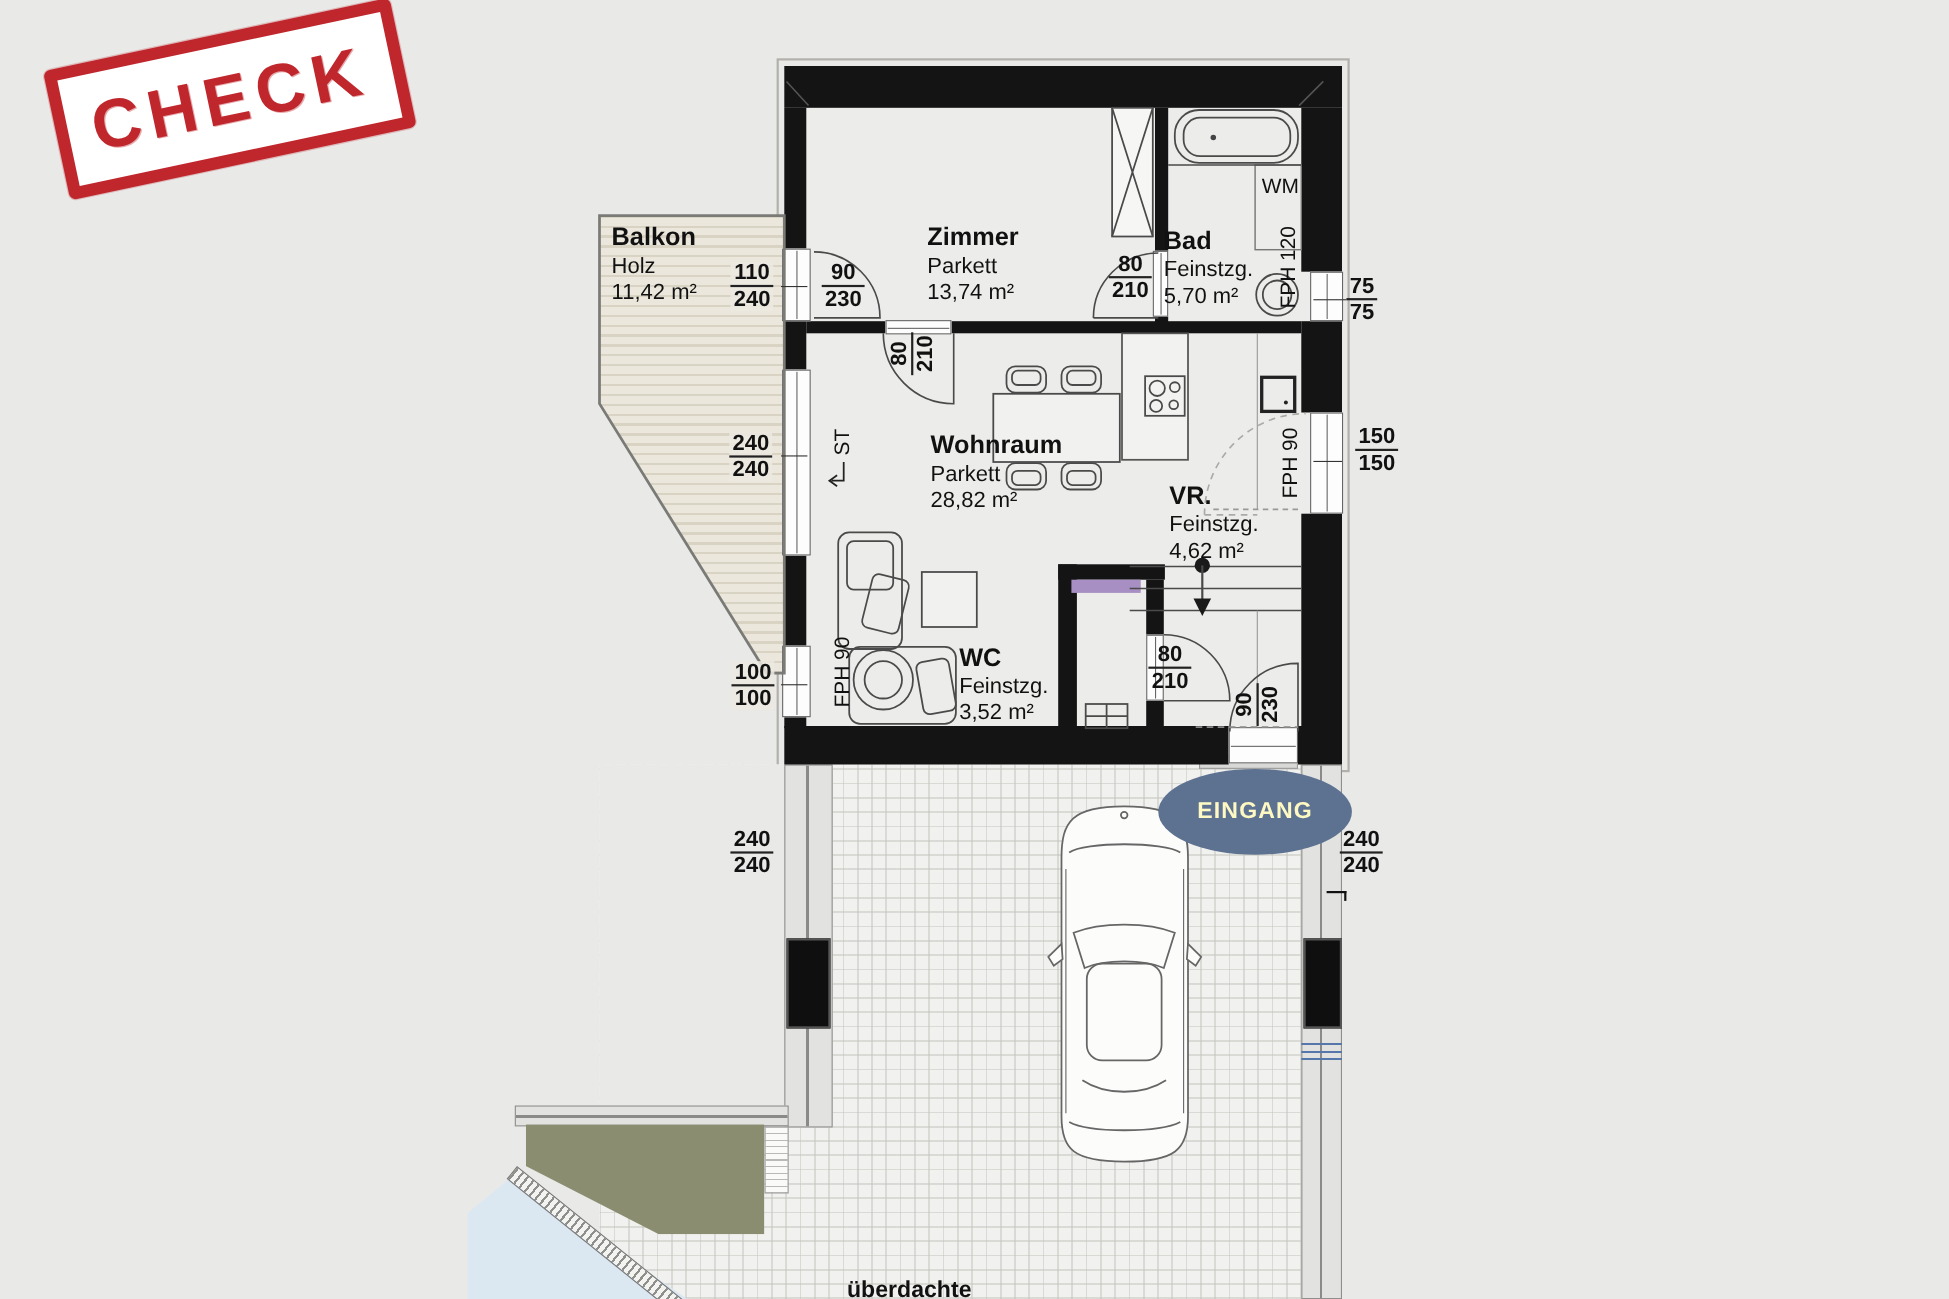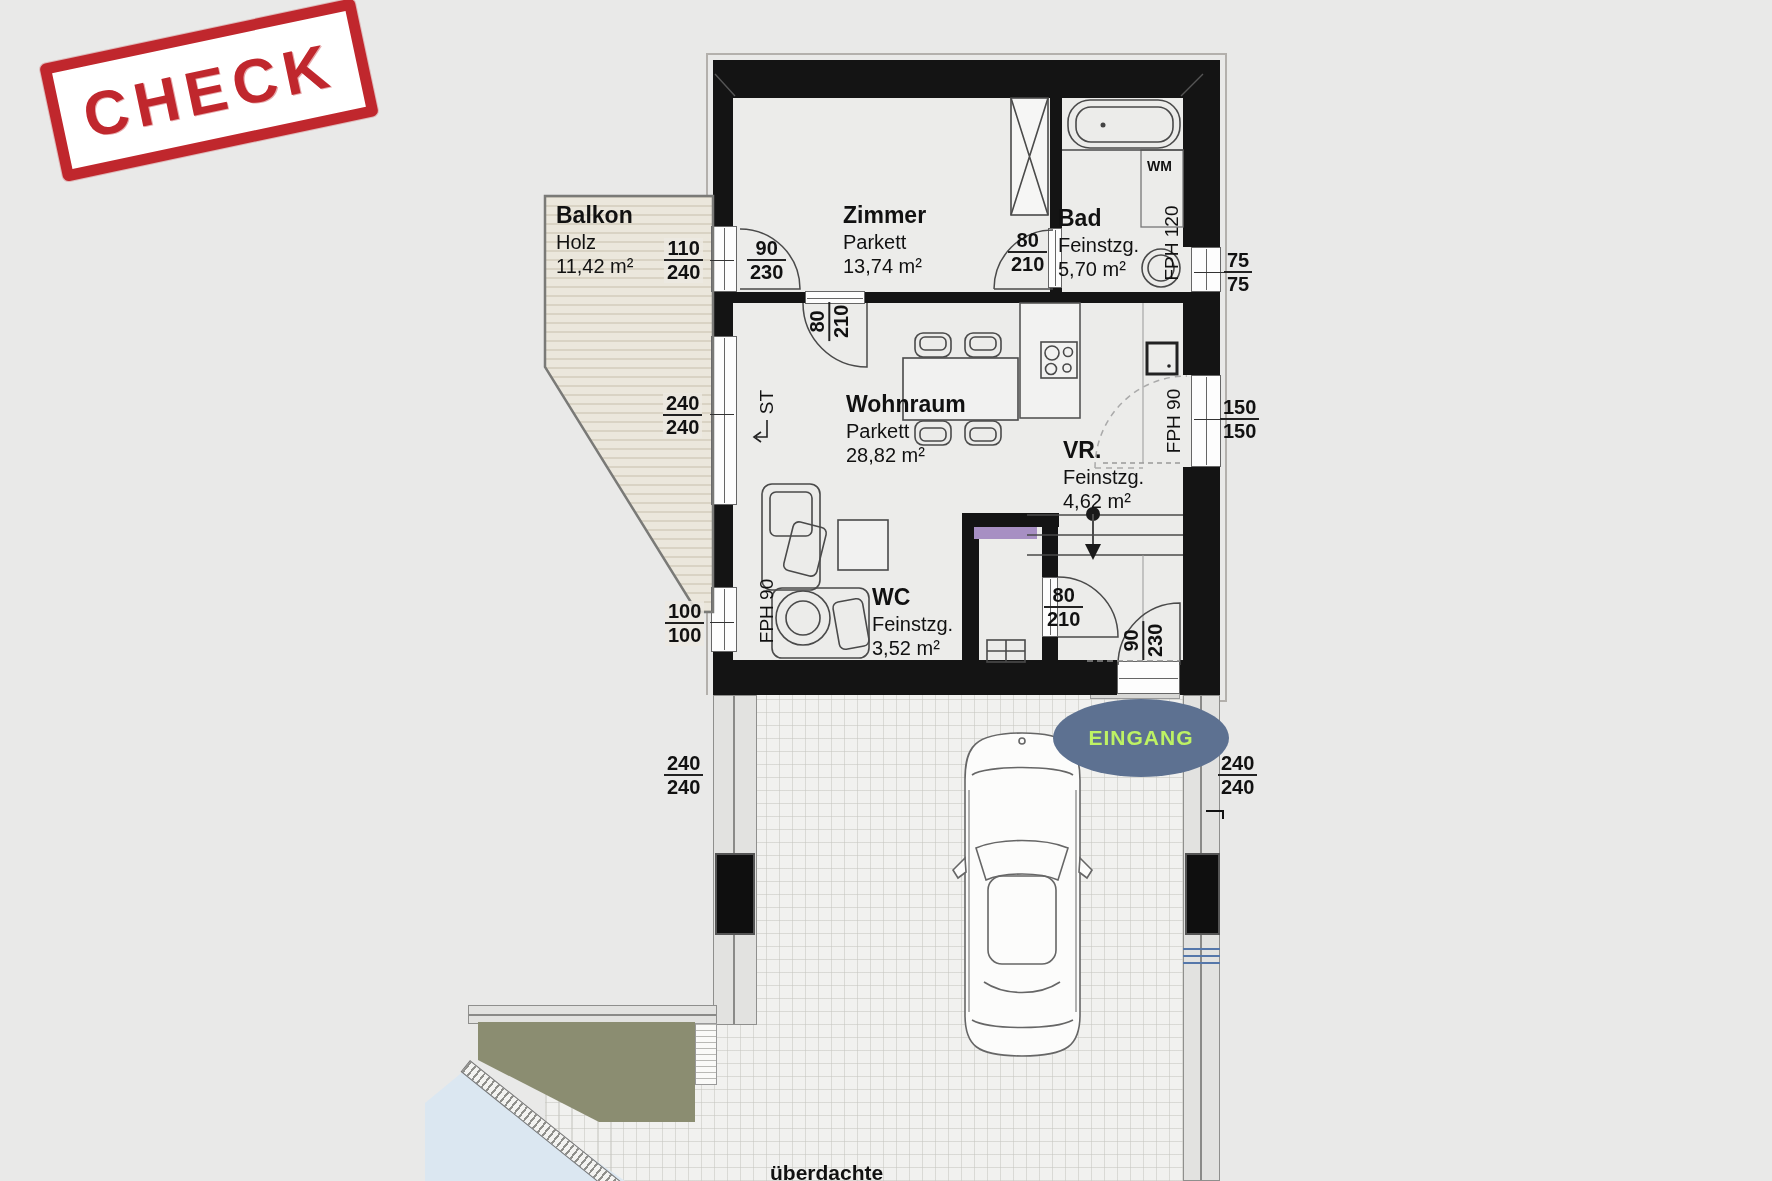--- a/index.html
+++ b/index.html
@@ -49,25 +49,25 @@
     font-size:20px; font-weight:700; line-height:1.02; z-index:12; }
   .dim .bar { display:block; height:0; border-top:2px solid #222; width:100%; margin:1px 0; }
   .dim .t,.dim .b { padding:0 3px; }
   .dim.halo { background:rgba(236,233,226,.85); }
   .dim.rot { transform:rotate(-90deg); }
 
   .leader { position:absolute; height:0; border-top:1.5px solid #333; z-index:11; }
 
   .vlabel { position:absolute; font-size:19px; text-align:center; white-space:nowrap;
     transform:rotate(-90deg); z-index:12; }
-  .small { font-size:14px;font-weight:bold; }
+  .small { font-size:19px; }
 
   .oval { position:absolute; background:#5d7191; border-radius:50%; display:flex;
     align-items:center; justify-content:center; z-index:13; }
-  .oval span { color:#bef264; font-weight:700; font-size:21px; letter-spacing:1px; }
+  .oval span { color:#fef9c3; font-weight:700; font-size:21px; letter-spacing:1px; }
 
   .stamp { position:absolute; left:48px; top:30px; width:322px; height:120px;
     border:11px solid #c0272d; border-radius:6px; background:#fff;
     transform:rotate(-12deg); display:flex; align-items:center; justify-content:center;
     z-index:20; box-shadow:0 0 0 1px rgba(192,39,45,.25); }
   .stamp span { color:#c0272d; font-size:62px; font-weight:900; letter-spacing:7px;
     text-shadow:1px 1px 0 rgba(192,39,45,.4); }
 
   .caption { position:absolute; right:47px; top:1103px; font-size:37px; font-weight:700;
     font-style:italic; z-index:12; }
@@ -289,21 +289,21 @@
   <div class="dim" style="left:1008px;top:230px;">
     <span class="t">80</span>
       <span class="bar"></span>
       <span class="b">210</span>
   </div>
   <div class="dim" style="left:1224px;top:250px;">
     <span class="t">75</span>
       <span class="bar"></span>
       <span class="b">75</span>
   </div>
-  <div class="dim" style="left:1220px;top:397px;">
+  <div class="dim" style="left:1220px;top:387px;padding-left:12px;">
     <span class="t">150</span>
       <span class="bar"></span>
       <span class="b">150</span>
   </div>
   <div class="dim rot" style="left:810px;top:299px;">
     <span class="t">80</span>
       <span class="bar"></span>
       <span class="b">210</span>
   </div>
   <div class="dim" style="left:1044px;top:585px;">

